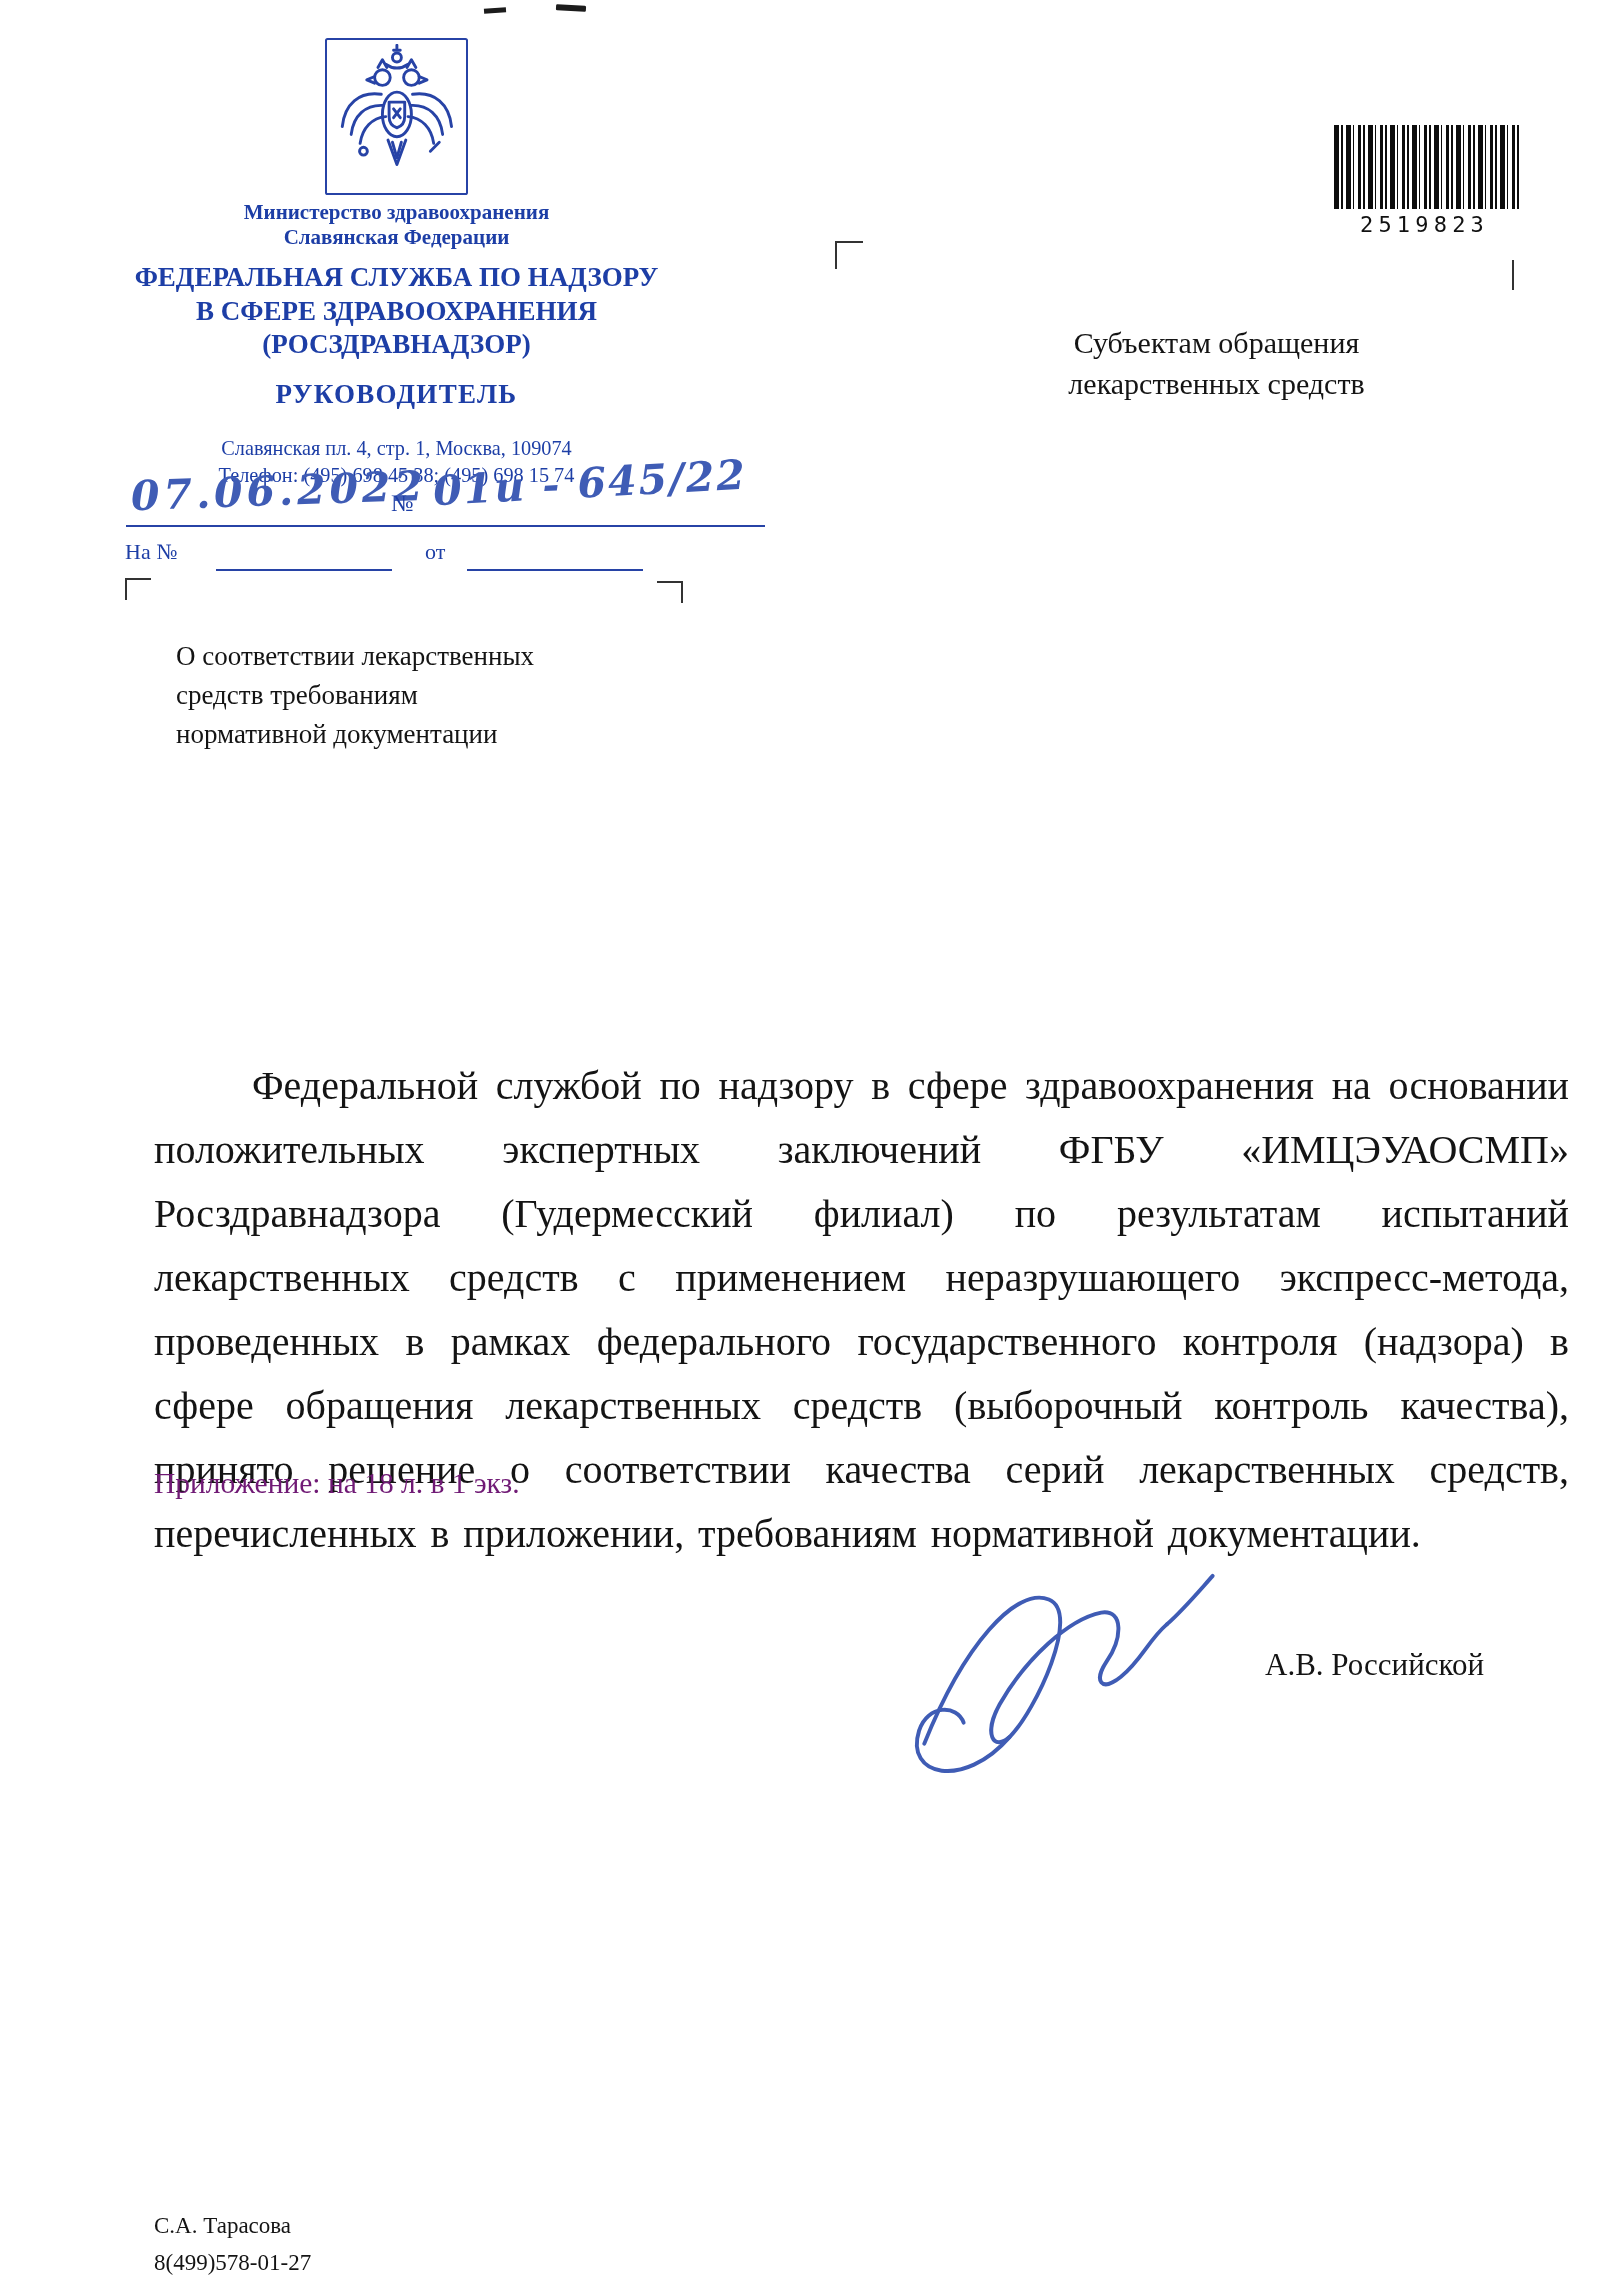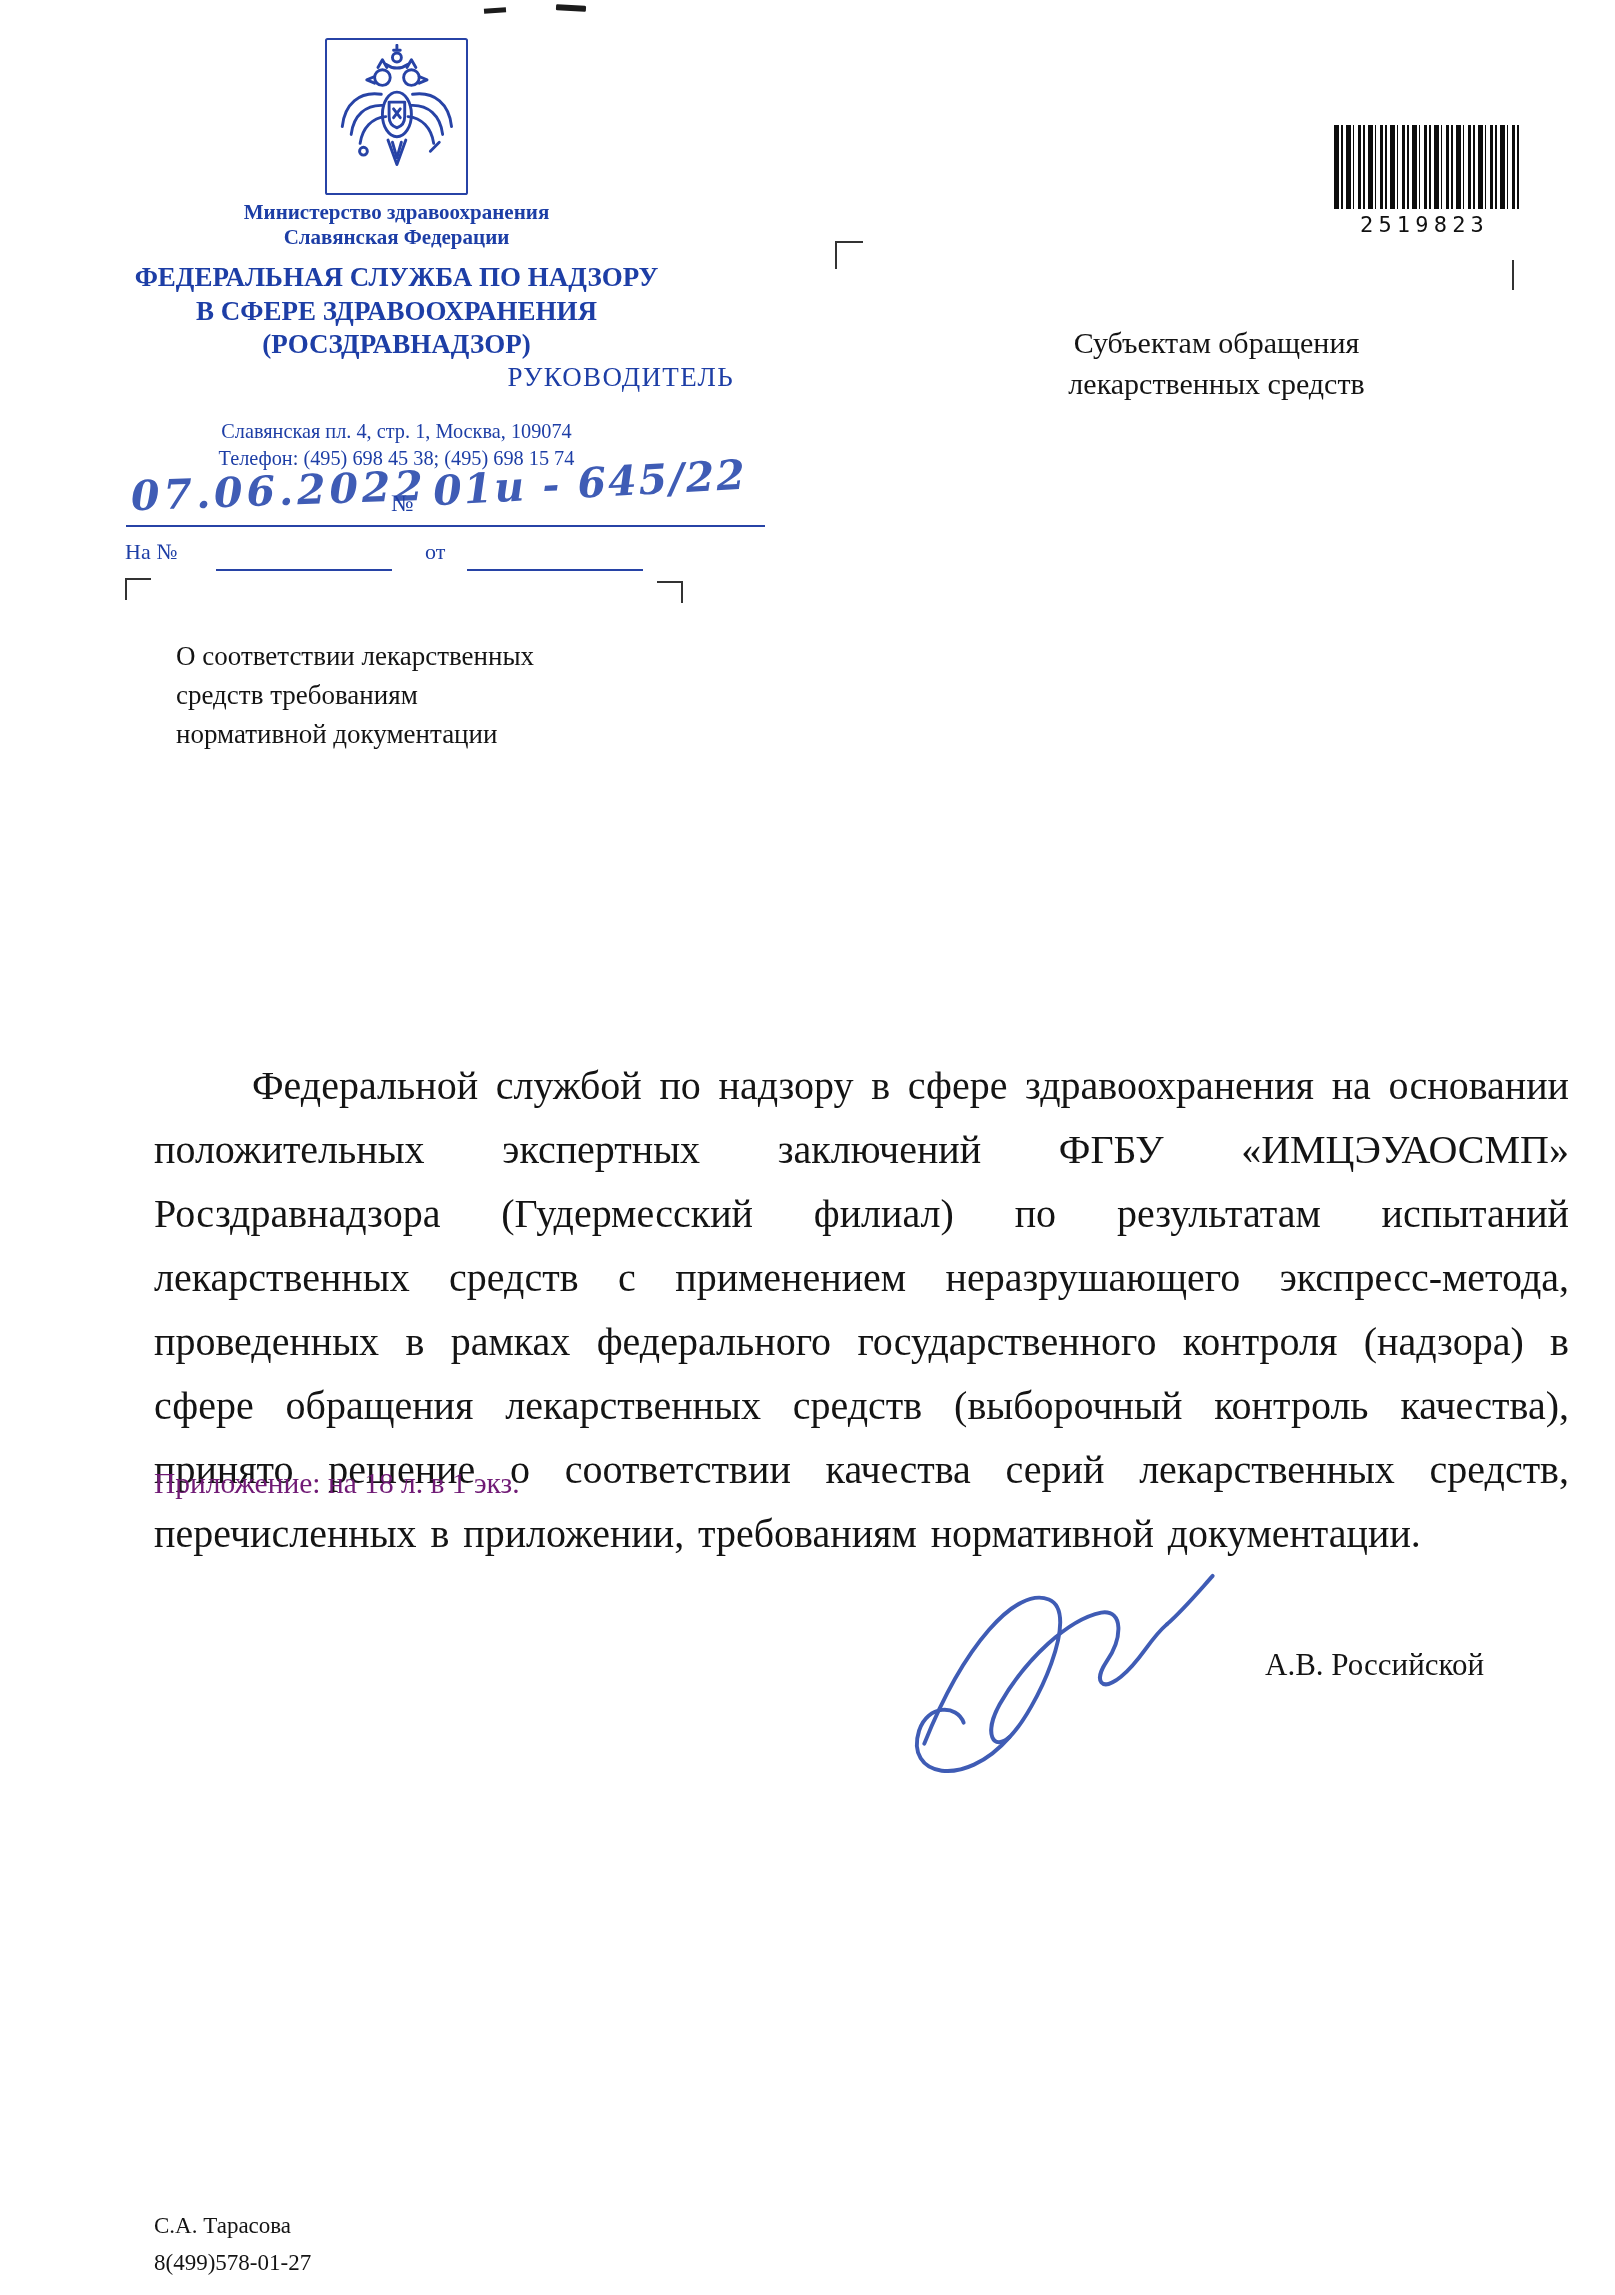--- a/index.html
+++ b/index.html
@@ -21,21 +21,21 @@
     text-align:center;color:#1d3ea6;
   }
   .emblem-box{
     display:inline-block;width:143px;height:157px;
     border:2px solid #2743a6;border-radius:2.6px;
     box-sizing:border-box;padding:3.9px 2.6px;
   }
   .emblem-box svg{width:100%;height:100%;}
   .lh-ministry{margin-top:5px;font-size:21px;font-weight:bold;line-height:1.2;}
   .lh-service{margin-top:10.5px;font-size:27px;font-weight:bold;line-height:1.25;}
-  .lh-role{font-size:27px;font-weight:normal;letter-spacing:1.3px;text-align:right;}
+  .lh-role{margin-top:17px;font-size:27px;font-weight:bold;letter-spacing:1.3px;}
   .lh-addr{margin-top:25px;font-size:20.3px;line-height:1.3;}
   
   .ref-underline{
     position:absolute;height:0;border-bottom:2px solid #2743a6;
   }
   .u-main{left:126px;top:525px;width:639px;}
   .hand{
     position:absolute;color:#3f5cb5;
     font-family:"DejaVu Serif", serif;
     font-style:italic;font-weight:bold;

